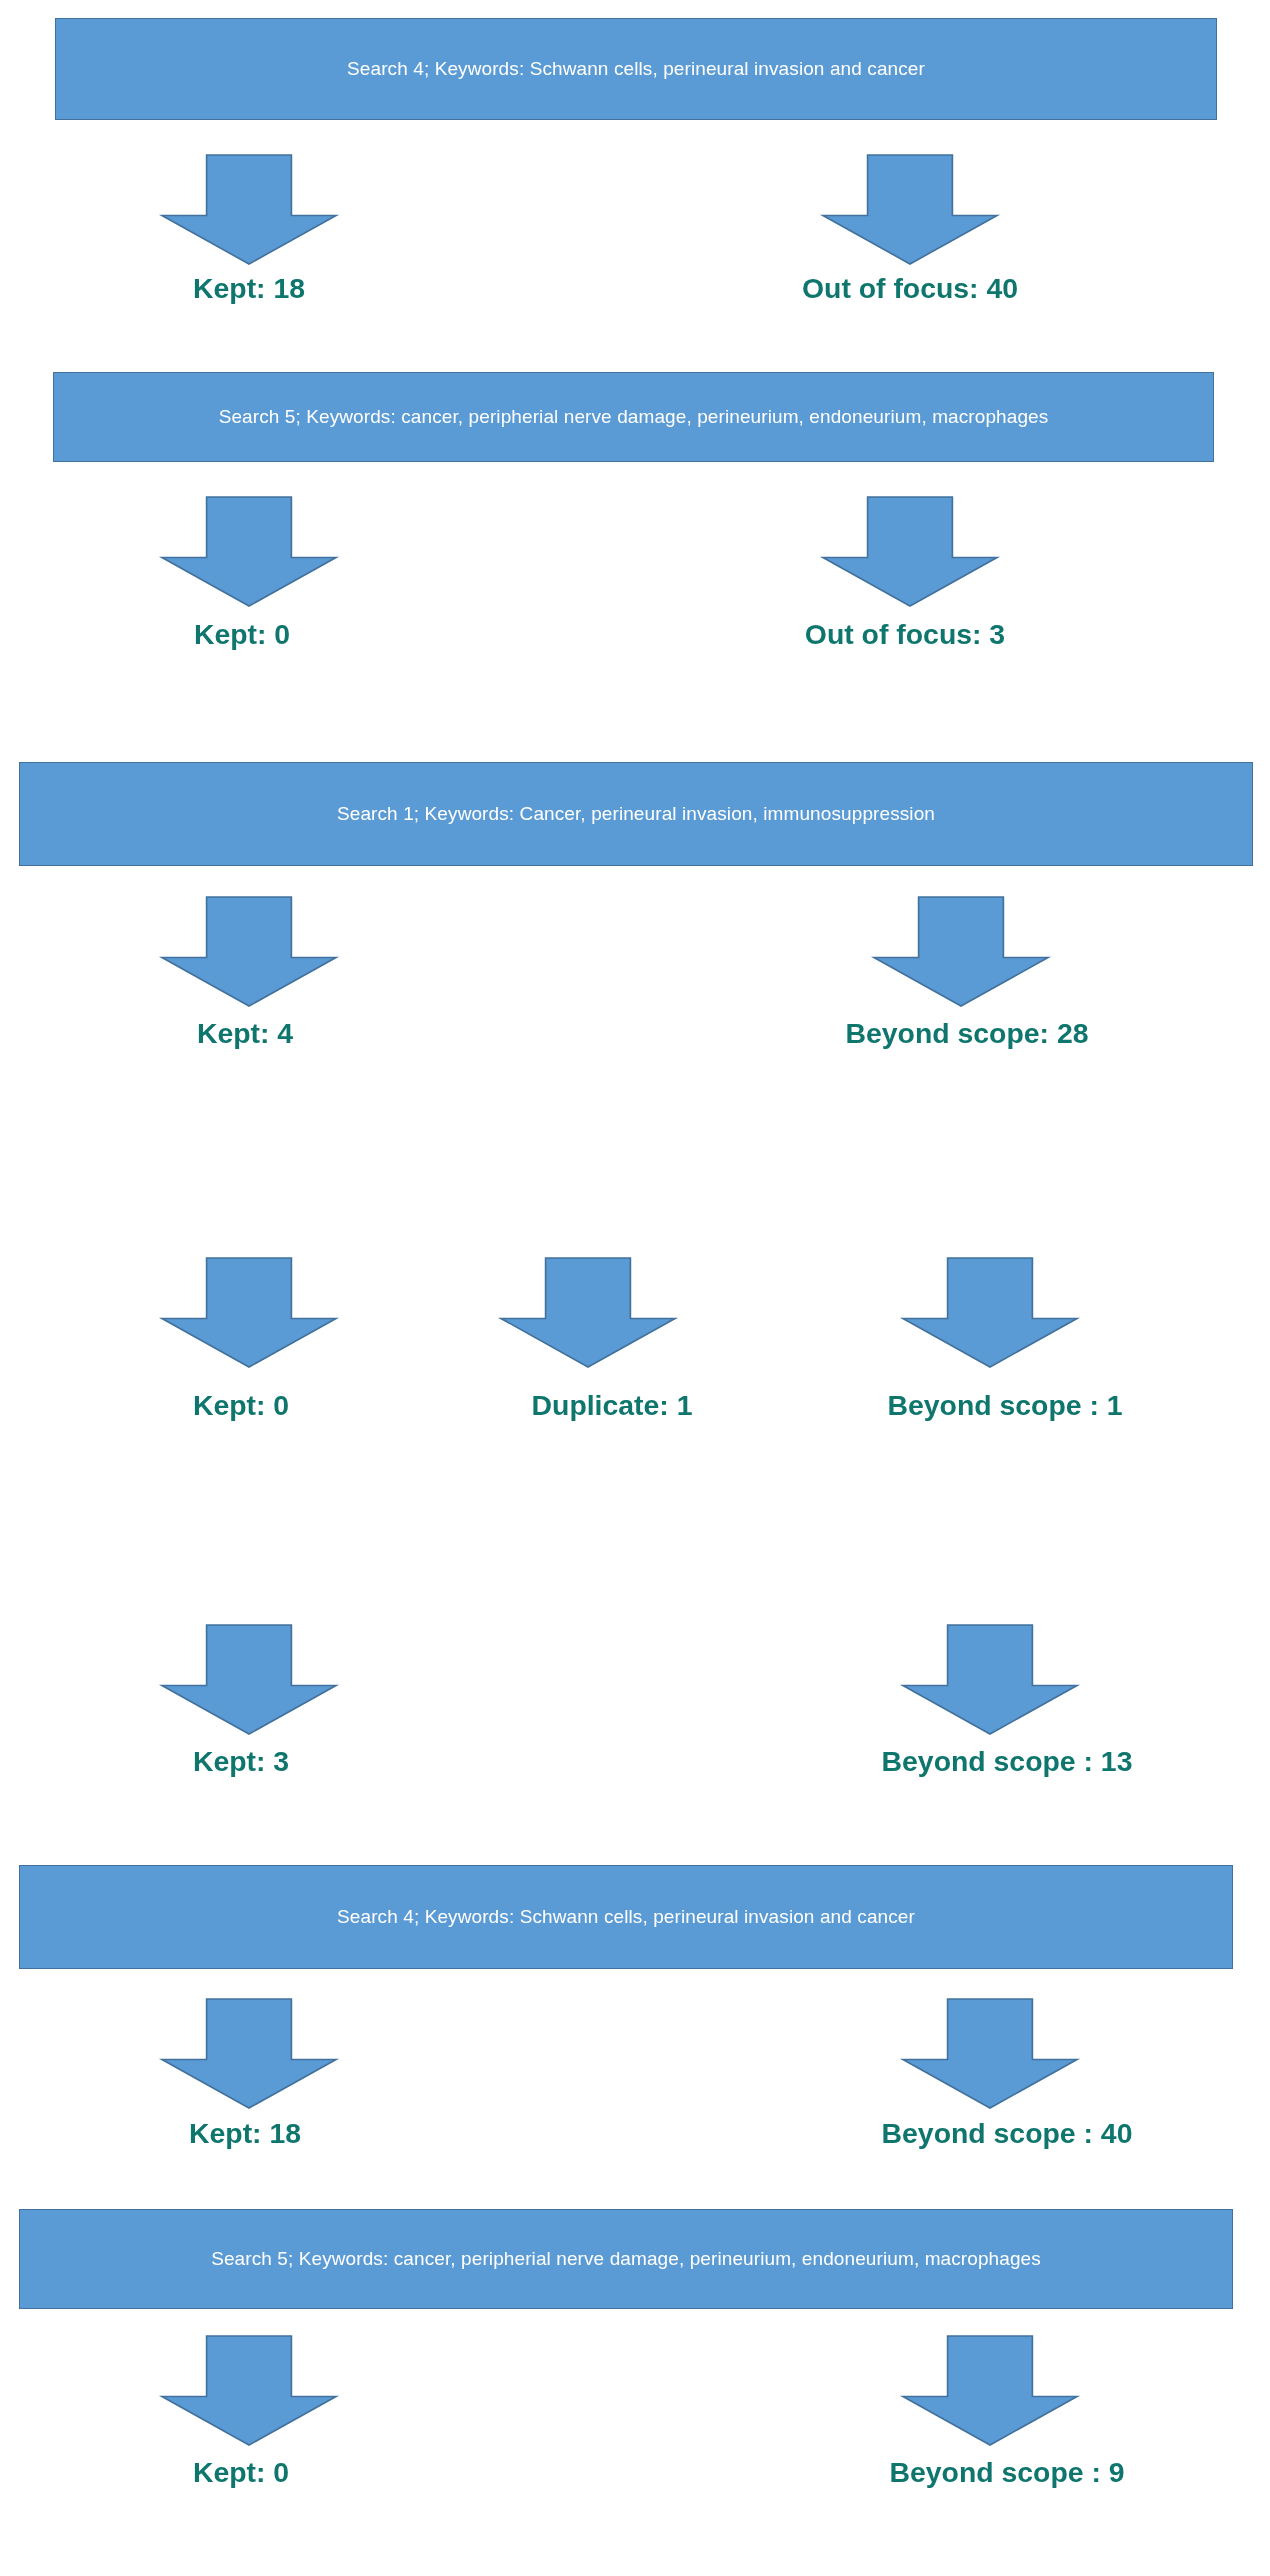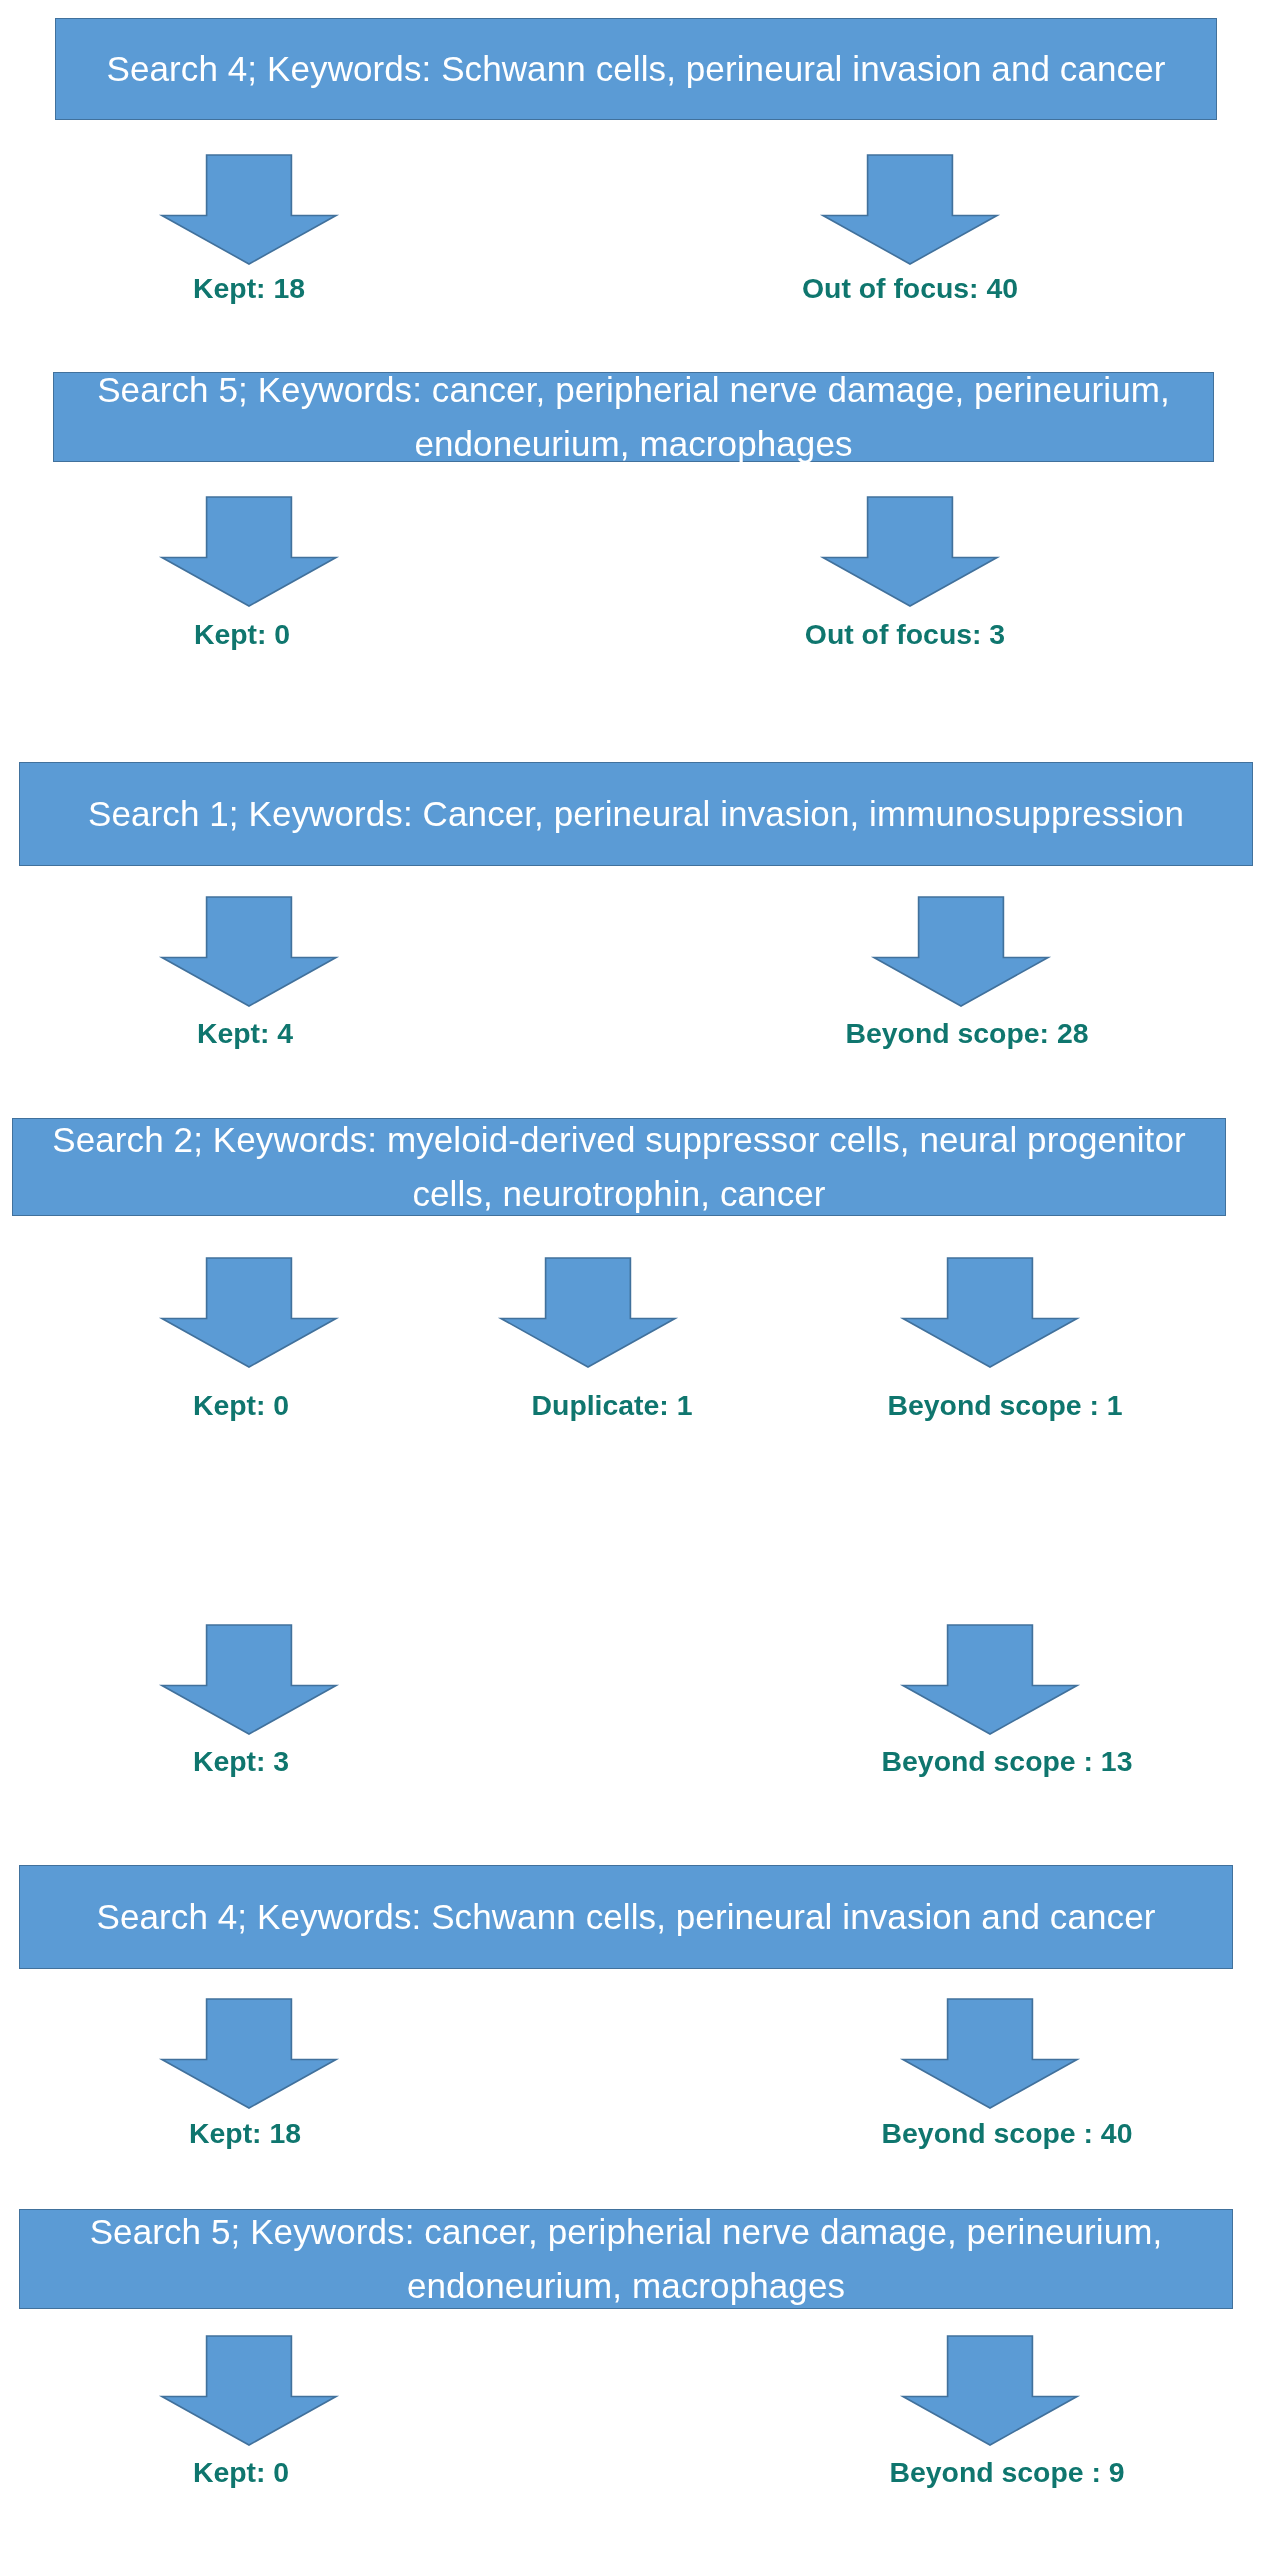--- a/index.html
+++ b/index.html
@@ -24,21 +24,21 @@
   .search-box {
     position: absolute;
     box-sizing: border-box;
     background: #5B9BD5;
     border: 1.6px solid #41719C;
     color: #ffffff;
     display: flex;
     align-items: center;
     justify-content: center;
     text-align: center;
-    font-size: 35px;
+    font-size: 19px;
     line-height: 1.55;
     font-weight: 400;
     padding: 3.3px 11px;
     letter-spacing: 0.1px;
   }
   .search-box .box-text {
     display: block;
     width: 100%;
   }
 
@@ -119,23 +119,20 @@
   </div>
   <div class="arrow" style="left:874px; top:897px;">
     <svg viewBox="0 0 318 200" preserveAspectRatio="none" aria-hidden="true">
       <polygon points="81.5,0 236.5,0 236.5,111 318,111 159,200 0,111 81.5,111" fill="#5B9BD5" stroke="#41719C" stroke-width="3"></polygon>
     </svg>
   </div>
 
   <div class="outcome-label" style="left:245px; top:1017px;">Kept: 4</div>
   <div class="outcome-label" style="left:967px; top:1017px;">Beyond scope: 28</div>
 
-  <div class="search-box" style="left:12px; top:1118px; width:1214px; height:98px;">
-    <span class="box-text">Search 2; Keywords: myeloid-derived suppressor cells, neural progenitor cells, neurotrophin, cancer</span>
-  </div>
 
   <div class="arrow" style="left:162px; top:1258px;">
     <svg viewBox="0 0 318 200" preserveAspectRatio="none" aria-hidden="true">
       <polygon points="81.5,0 236.5,0 236.5,111 318,111 159,200 0,111 81.5,111" fill="#5B9BD5" stroke="#41719C" stroke-width="3"></polygon>
     </svg>
   </div>
   <div class="arrow" style="left:501px; top:1258px;">
     <svg viewBox="0 0 318 200" preserveAspectRatio="none" aria-hidden="true">
       <polygon points="81.5,0 236.5,0 236.5,111 318,111 159,200 0,111 81.5,111" fill="#5B9BD5" stroke="#41719C" stroke-width="3"></polygon>
     </svg>

